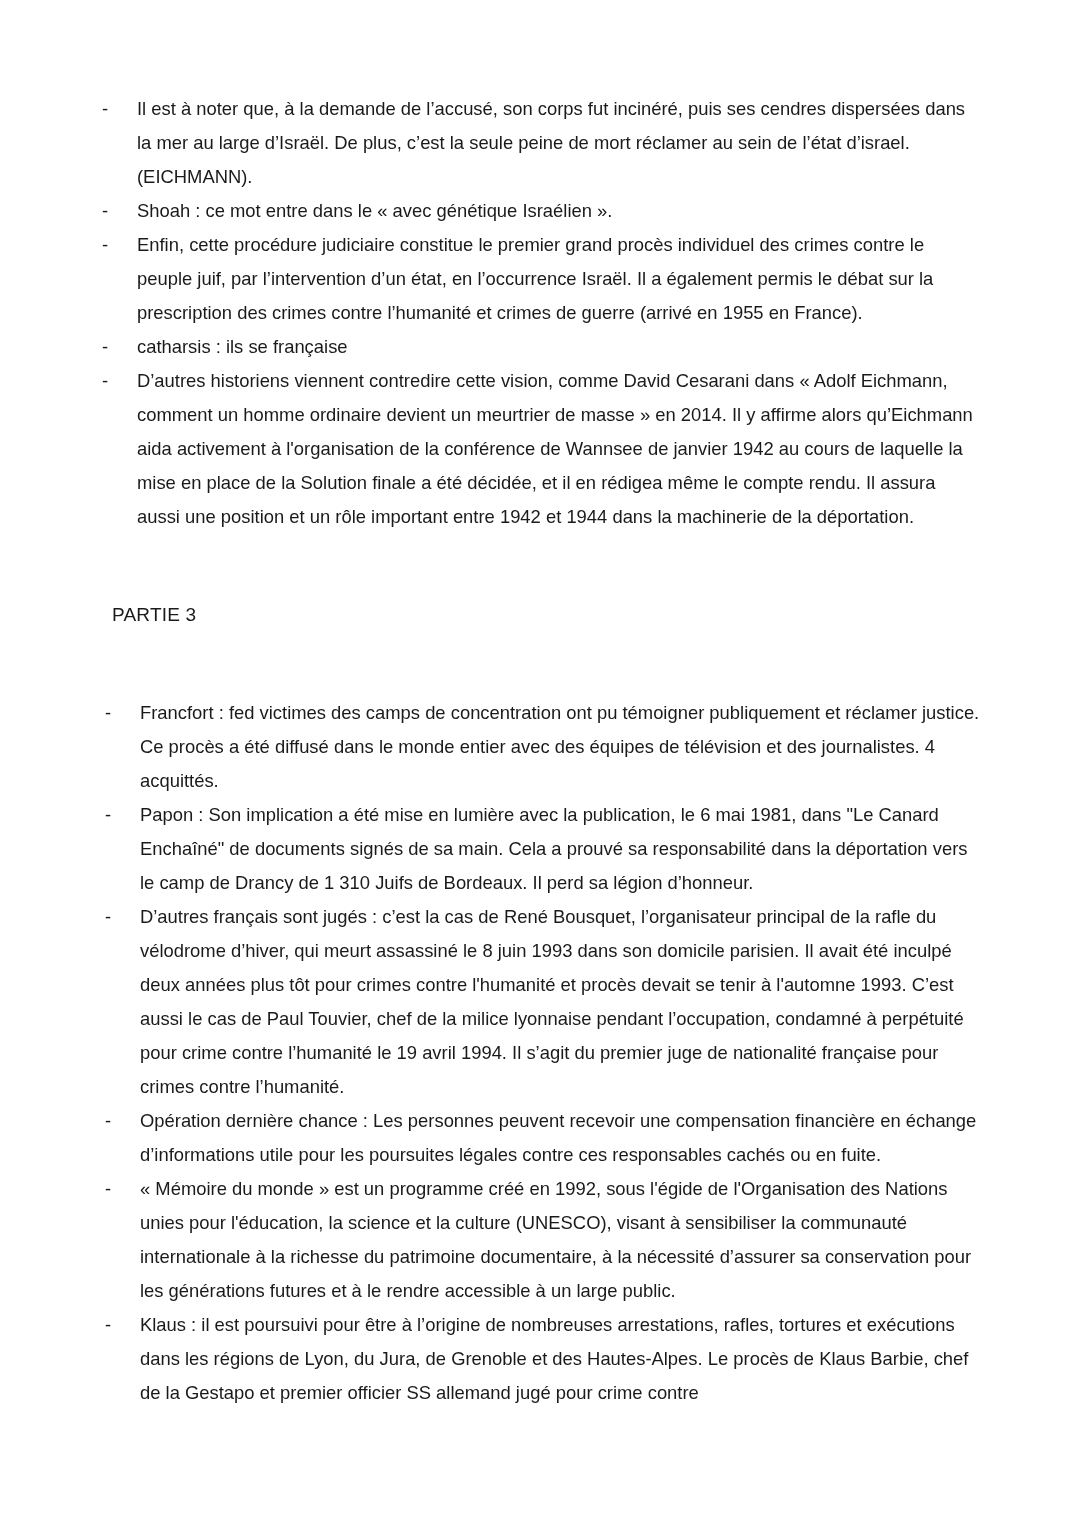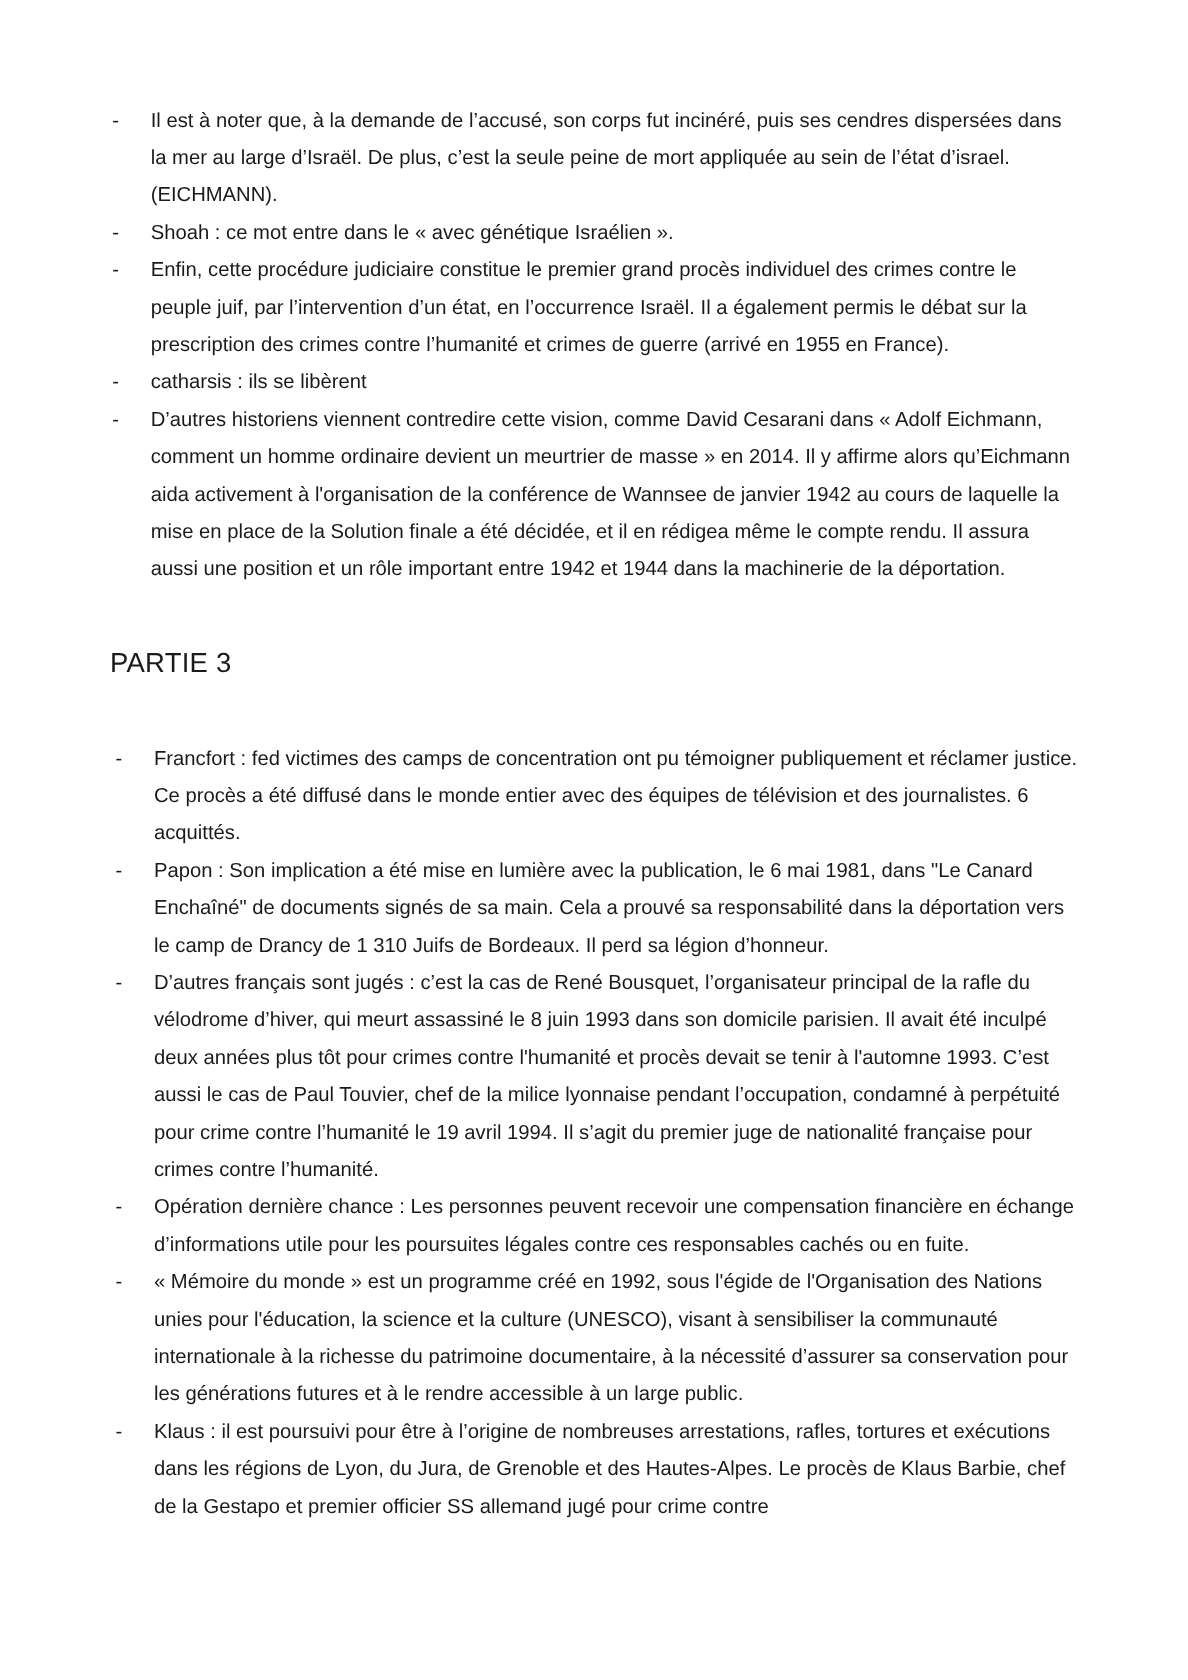--- a/index.html
+++ b/index.html
@@ -52,69 +52,69 @@
   }
   .bullet-text {
     display: block;
   }
   
   .list-part3 {
     padding-left: 3px;
   }
   
   .section-heading {
-    font-size: 25px;
+    font-size: 19px;
     line-height: 34px;
-    margin: 0;
+    margin: 12px;
     padding: 0;
     font-weight: normal;
     letter-spacing: 0.2px;
   }
   .gap-before-heading { height: 52px; }
   .gap-after-heading  { height: 52px; }
 </style>
 </head>
 <body>
 
 <div class="page">
   <div class="doc-body">
 
     <ul class="bullet-list list-part1">
       <li class="bullet-item">
         <span class="dash">-</span>
-        <span class="bullet-text">Il est à noter que, à la demande de l’accusé, son corps fut incinéré, puis ses cendres dispersées dans la mer au large d’Israël. De plus, c’est la seule peine de mort appliquée au sein de l’état d’israel. (EICHMANN).</span>
+        <span class="bullet-text">Il est à noter que, à la demande de l’accusé, son corps fut incinéré, puis ses cendres dispersées dans la mer au large d’Israël. De plus, c’est la seule peine de mort réclamer au sein de l’état d’israel. (EICHMANN).</span>
       </li>
       <li class="bullet-item">
         <span class="dash">-</span>
         <span class="bullet-text">Shoah : ce mot entre dans le « avec génétique Israélien ».</span>
       </li>
       <li class="bullet-item">
         <span class="dash">-</span>
         <span class="bullet-text">Enfin, cette procédure judiciaire constitue le premier grand procès individuel des crimes contre le peuple juif, par l’intervention d’un état, en l’occurrence Israël. Il a également permis le débat sur la prescription des crimes contre l’humanité et crimes de guerre (arrivé en 1955 en France).</span>
       </li>
       <li class="bullet-item">
         <span class="dash">-</span>
-        <span class="bullet-text">catharsis : ils se libèrent</span>
+        <span class="bullet-text">catharsis : ils se française</span>
       </li>
       <li class="bullet-item">
         <span class="dash">-</span>
         <span class="bullet-text">D’autres historiens viennent contredire cette vision, comme David Cesarani dans « Adolf Eichmann, comment un homme ordinaire devient un meurtrier de masse » en 2014. Il y affirme alors qu’Eichmann aida activement à l'organisation de la conférence de Wannsee de janvier 1942 au cours de laquelle la mise en place de la Solution finale a été décidée, et il en rédigea même le compte rendu. Il assura aussi une position et un rôle important entre 1942 et 1944 dans la machinerie de la déportation.</span>
       </li>
     </ul>
 
     <div class="gap-before-heading"></div>
 
     <p class="section-heading">PARTIE 3</p>
 
     <div class="gap-after-heading"></div>
 
     <ul class="bullet-list list-part3">
       <li class="bullet-item">
         <span class="dash">-</span>
-        <span class="bullet-text">Francfort : fed victimes des camps de concentration ont pu témoigner publiquement et réclamer justice. Ce procès a été diffusé dans le monde entier avec des équipes de télévision et des journalistes. 6 acquittés.</span>
+        <span class="bullet-text">Francfort : fed victimes des camps de concentration ont pu témoigner publiquement et réclamer justice. Ce procès a été diffusé dans le monde entier avec des équipes de télévision et des journalistes. 4 acquittés.</span>
       </li>
       <li class="bullet-item">
         <span class="dash">-</span>
         <span class="bullet-text">Papon : Son implication a été mise en lumière avec la publication, le 6 mai 1981, dans "Le Canard Enchaîné" de documents signés de sa main. Cela a prouvé sa responsabilité dans la déportation vers le camp de Drancy de 1 310 Juifs de Bordeaux. Il perd sa légion d’honneur.</span>
       </li>
       <li class="bullet-item">
         <span class="dash">-</span>
         <span class="bullet-text">D’autres français sont jugés : c’est la cas de René Bousquet, l’organisateur principal de la rafle du vélodrome d’hiver, qui meurt assassiné le 8 juin 1993 dans son domicile parisien. Il avait été inculpé deux années plus tôt pour crimes contre l'humanité et procès devait se tenir à l'automne 1993. C’est aussi le cas de Paul Touvier, chef de la milice lyonnaise pendant l’occupation, condamné à perpétuité pour crime contre l’humanité le 19 avril 1994. Il s’agit du premier juge de nationalité française pour crimes contre l’humanité.</span>
       </li>
       <li class="bullet-item">

